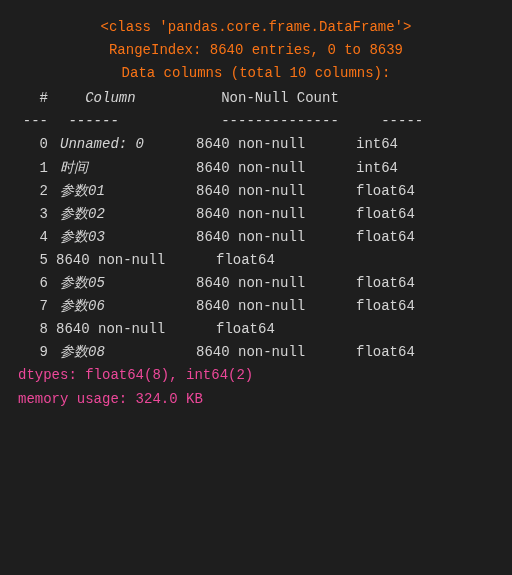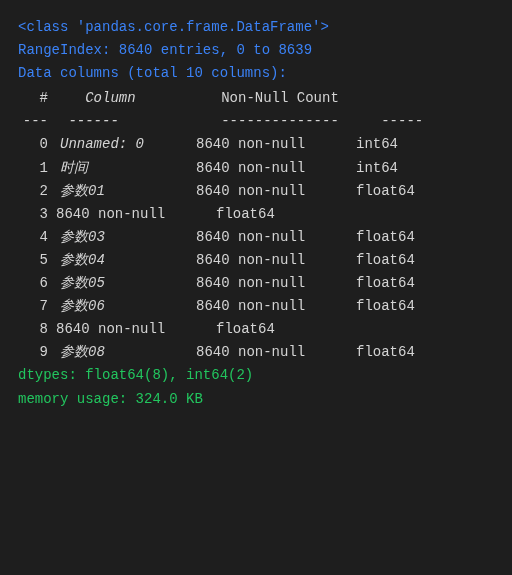--- a/index.html
+++ b/index.html
@@ -16,23 +16,24 @@
       font-size: 14px;
       color: #d4d4d4;
       padding: 16px 18px;
     }
 
     .output-block {
       line-height: 1.6;
     }
 
     .header-line {
-      color: #3b82f6;
+      color: #f97316;
       white-space: pre;
       line-height: 1.65;
+      text-align: center;
     }
 
     .table-container {
       margin-top: 2px;
     }
 
     .table-row {
       display: flex;
       white-space: pre;
       line-height: 1.65;
@@ -56,21 +57,21 @@
 
     .col-dtype {
       width: 80px;
     }
 
     .separator-line {
       color: #d4d4d4;
     }
 
     .footer-line {
-      color: #22c55e;
+      color: #ec4899;
       white-space: pre;
       line-height: 1.65;
     }
   </style>
 </head>
 <body>
 
 <div class="output-block">
 
   <div class="header-line">&lt;class 'pandas.core.frame.DataFrame'&gt;</div>
@@ -89,23 +90,23 @@
       <span class="col-hash">---</span>
       <span class="col-column"> ------</span>
       <span class="col-nonnull">   --------------</span>
       <span class="col-dtype">   -----</span>
     </div>
 
     <div id="table-rows">
         <div class="table-row"><span class="col-hash">0</span><span class="col-column">Unnamed: 0</span><span class="col-nonnull">8640 non-null</span><span class="col-dtype">int64</span></div>
         <div class="table-row"><span class="col-hash">1</span><span class="col-column">时间</span><span class="col-nonnull">8640 non-null</span><span class="col-dtype">int64</span></div>
         <div class="table-row"><span class="col-hash">2</span><span class="col-column">参数01</span><span class="col-nonnull">8640 non-null</span><span class="col-dtype">float64</span></div>
-        <div class="table-row"><span class="col-hash">3</span><span class="col-nonnull">8640 non-null</span><span class="col-dtype">float64</span></div>
+        <div class="table-row"><span class="col-hash">3</span><span class="col-column">参数02</span><span class="col-nonnull">8640 non-null</span><span class="col-dtype">float64</span></div>
         <div class="table-row"><span class="col-hash">4</span><span class="col-column">参数03</span><span class="col-nonnull">8640 non-null</span><span class="col-dtype">float64</span></div>
-        <div class="table-row"><span class="col-hash">5</span><span class="col-column">参数04</span><span class="col-nonnull">8640 non-null</span><span class="col-dtype">float64</span></div>
+        <div class="table-row"><span class="col-hash">5</span><span class="col-nonnull">8640 non-null</span><span class="col-dtype">float64</span></div>
         <div class="table-row"><span class="col-hash">6</span><span class="col-column">参数05</span><span class="col-nonnull">8640 non-null</span><span class="col-dtype">float64</span></div>
         <div class="table-row"><span class="col-hash">7</span><span class="col-column">参数06</span><span class="col-nonnull">8640 non-null</span><span class="col-dtype">float64</span></div>
         <div class="table-row"><span class="col-hash">8</span><span class="col-nonnull">8640 non-null</span><span class="col-dtype">float64</span></div>
         <div class="table-row"><span class="col-hash">9</span><span class="col-column">参数08</span><span class="col-nonnull">8640 non-null</span><span class="col-dtype">float64</span></div>
       </div>
   </div>
 
   <div class="footer-line">dtypes: float64(8), int64(2)</div>
   <div class="footer-line">memory usage: 324.0 KB</div>
 

